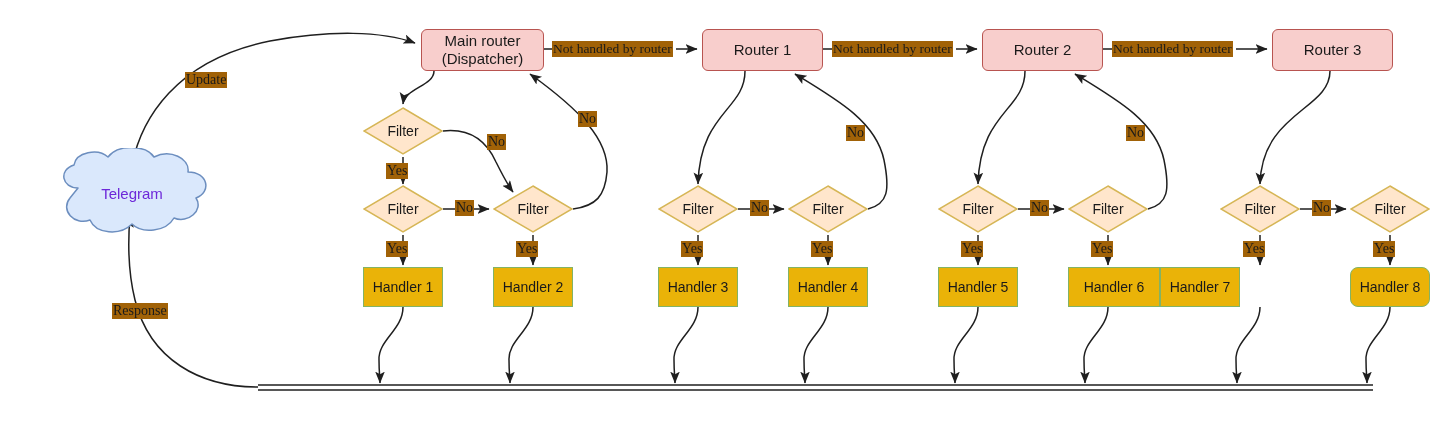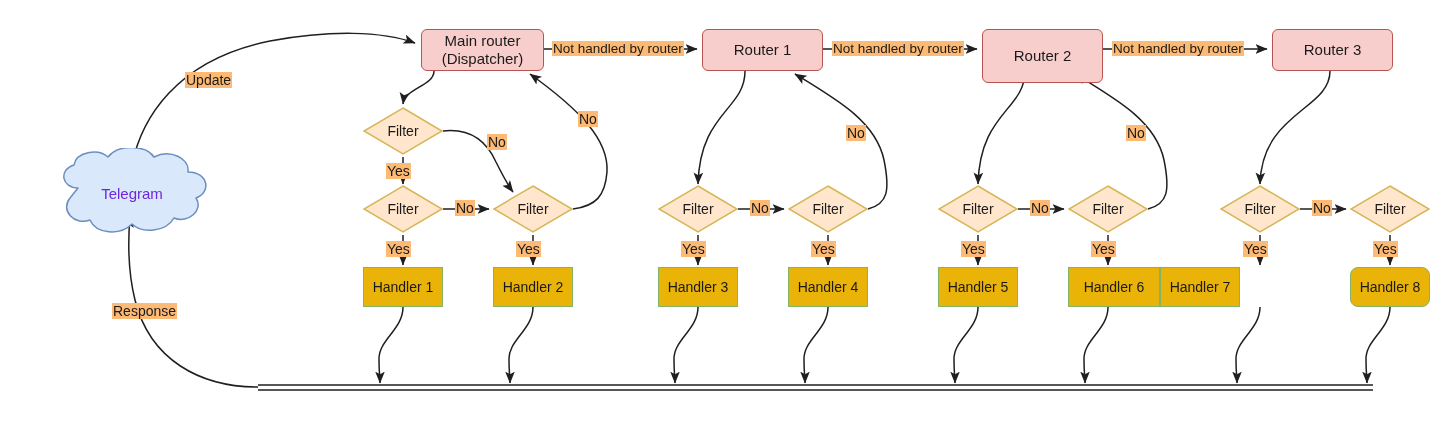--- a/index.html
+++ b/index.html
@@ -12,21 +12,21 @@
   .router{background:#f8cecc;border:1px solid #b85450;border-radius:6px;font-size:15px;}
   .handler{background:#eab308;border:1px solid #82b366;font-size:14px;}
   .diamond-wrap{position:absolute;}
   .diamond-wrap svg{position:absolute;left:0;top:0;}
   .diamond-label{position:absolute;left:0;top:0;width:100%;height:100%;
        display:flex;align-items:center;justify-content:center;font-size:14px;color:#1a1a1a;}
   .cloud-wrap{position:absolute;}
   .cloud-label{position:absolute;left:0;top:0;width:100%;height:100%;
        display:flex;align-items:center;justify-content:center;font-size:15px;color:#6d28d9;}
   .elabel{position:absolute;font-size:14px;color:#1a1a1a;white-space:nowrap;
-          background:#fdba74;padding:0 1px;}
+          background:#a16207;padding:0 1px;font-family:Liberation Serif, serif;}
   .elabel.small{font-size:13.5px;}
 </style>
 </head>
 <body>
 
 <div id="canvas">
 
   <svg id="wires" viewBox="0 0 1451 423">
     <defs>
       <marker id="ah" markerWidth="9" markerHeight="9" refX="7.6" refY="3.2" orient="auto" markerUnits="strokeWidth">
@@ -97,21 +97,21 @@
   <div class="node router" style="left:421px;top:29px;width:123px;height:42px;">
     <div>
       <div>Main router</div>
       <div>(Dispatcher)</div>
     </div>
   </div>
 
   <div class="node router" style="left:702px;top:29px;width:121px;height:42px;">
     <span>Router 1</span>
   </div>
-  <div class="node router" style="left:982px;top:29px;width:121px;height:54px;">
+  <div class="node router" style="left:982px;top:29px;width:121px;height:42px;">
     <span>Router 2</span>
   </div>
   <div class="node router" style="left:1272px;top:29px;width:121px;height:42px;">
     <span>Router 3</span>
   </div>
 
   <div class="diamond-wrap" style="left:363px;top:107px;width:80px;height:48px;">
     <svg width="80" height="48" viewBox="0 0 80 48">
       <polygon points="40,1 79,24 40,47 1,24" fill="#ffe6cc" stroke="#d6b656" stroke-width="1.5"></polygon>
     </svg>

